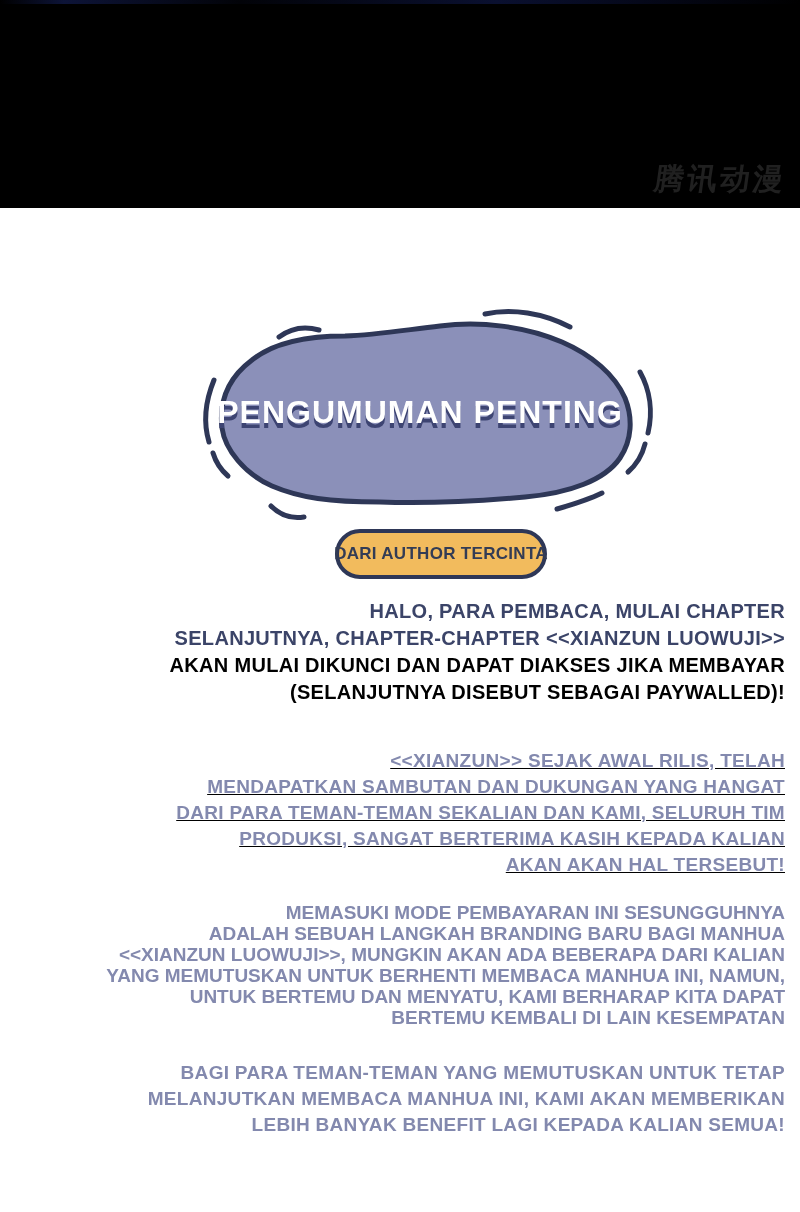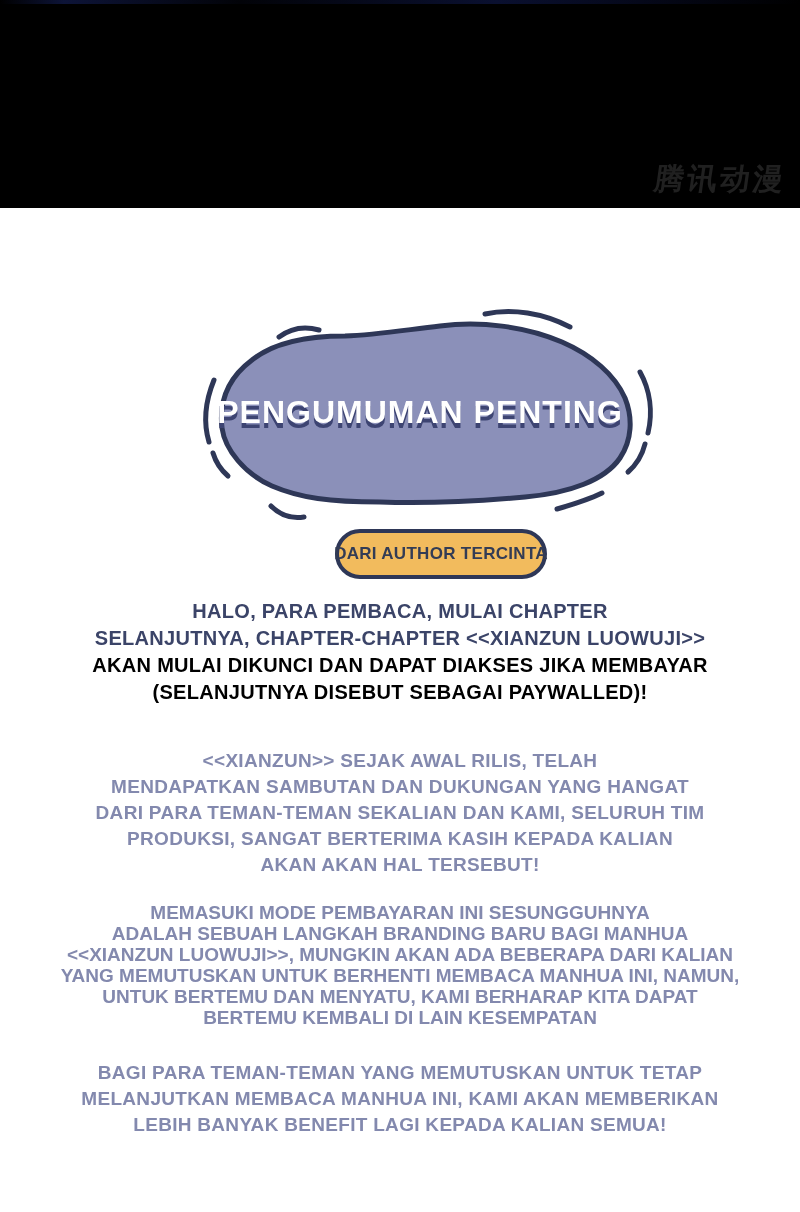--- a/index.html
+++ b/index.html
@@ -87,26 +87,26 @@
     font-weight: bold;
     letter-spacing: 0.3px;
     color: #333c55;
     white-space: nowrap;
   }
 
   
   .letter {
     width: 770px;
     margin: 16px auto;
-    text-align: center;
+    text-align: right;
     font-weight: bold;
   }
   .para .line { display: block; white-space: nowrap; }
   .p1 { margin-top: 38px; font-size: 20px; line-height: 27px; letter-spacing: 0.3px; }
-  .p2 { margin-top: 42px; font-size: 19px; line-height: 26px; letter-spacing: 0.3px; }
+  .p2 { margin-top: 42px; font-size: 19px; line-height: 26px; letter-spacing: 0.3px; text-decoration: underline; }
   .p3 { margin-top: 24px; font-size: 19px; line-height: 21px; letter-spacing: 0px; }
   .p4 { margin-top: 32px; font-size: 19px; line-height: 26px; letter-spacing: 0.3px; }
   .navy  { color: #3b4468; }
   .red   { color: #000000; }
   .slate { color: #8389ae; }
 </style>
 </head>
 <body>
 
 <div class="page">

